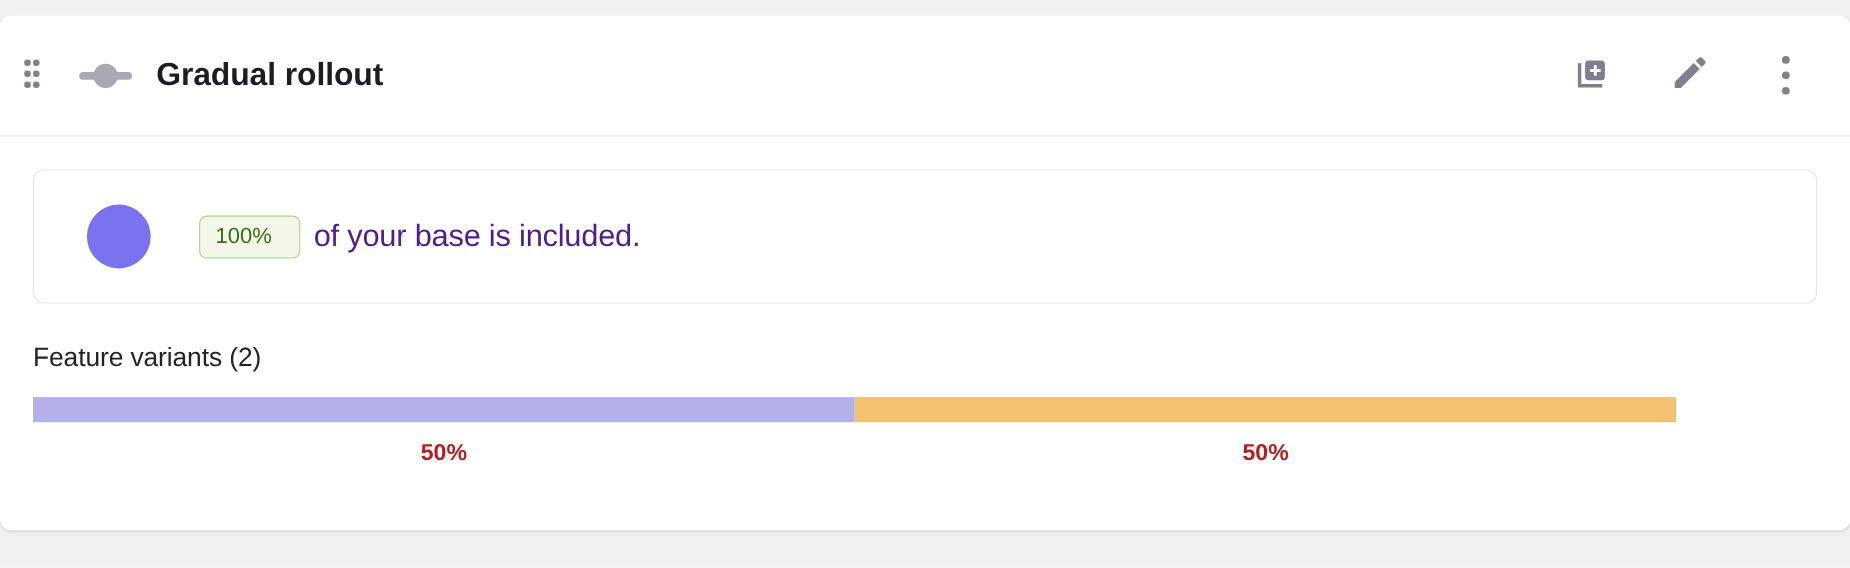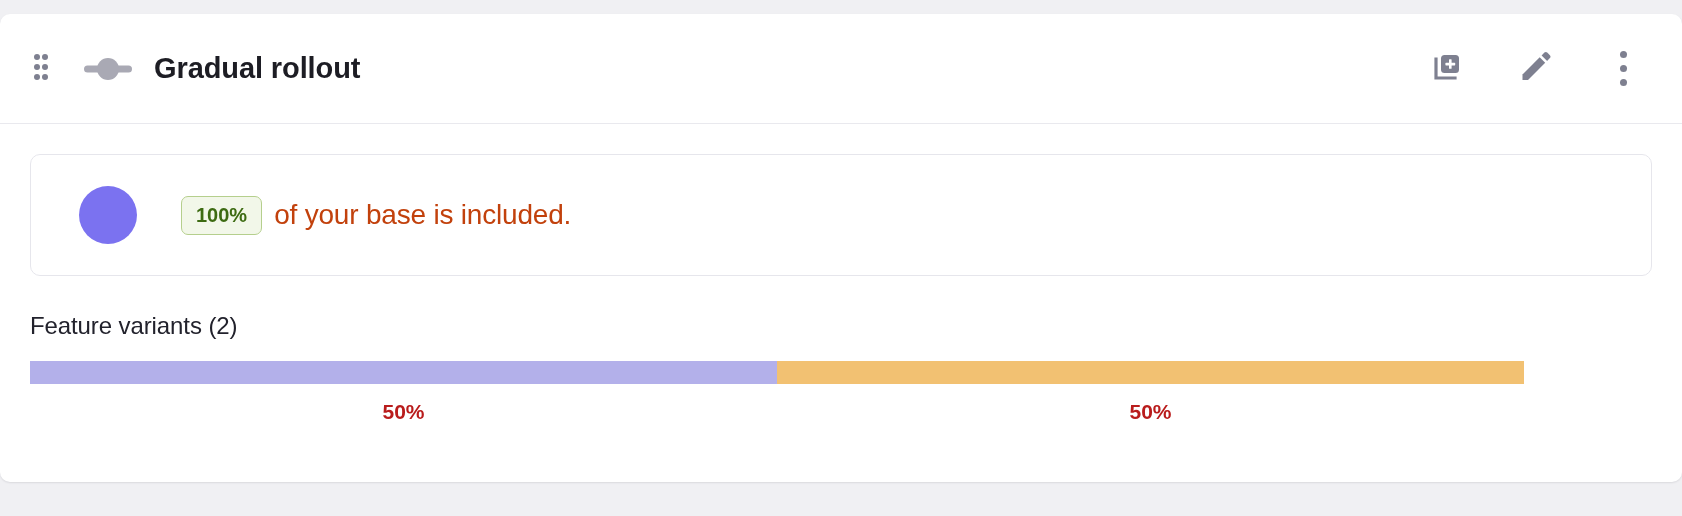--- a/index.html
+++ b/index.html
@@ -28,21 +28,21 @@
     overflow: hidden;
   }
 
   
   .card-header {
     position: relative;
     height: 110px;
     border-bottom: 1px solid #e9e9ee;
     display: flex;
     align-items: center;
-    padding: 0 26px 0 34px;
+    padding: 0 26px 0 22px;
     box-sizing: border-box;
   }
 
   .drag-handle {
     width: 26px;
     height: 34px;
     display: grid;
     grid-template-columns: repeat(2, 8px);
     grid-template-rows: repeat(3, 10px);
     gap: 0;
@@ -133,29 +133,29 @@
   }
 
   .pct-badge {
     margin-left: 44px;
     flex: 0 0 auto;
     background: #f2f7e9;
     border: 1px solid #b5cf8d;
     border-radius: 7px;
     color: #3d6b12;
     font-size: 20px;
-    font-weight: bold;
-    padding: 8px 14px 9px 14px;
+    font-weight: normal;
+    padding: 8px 25px 9px 14px;
     line-height: 1;
   }
 
   .included-text {
     margin-left: 12px;
     font-size: 28px;
-    color: #c2410c;
+    color: #4c1d95;
     letter-spacing: -0.2px;
     white-space: nowrap;
   }
 
   
   .variants {
     margin-top: 30px;
   }
   .variants-head {
     display: flex;

